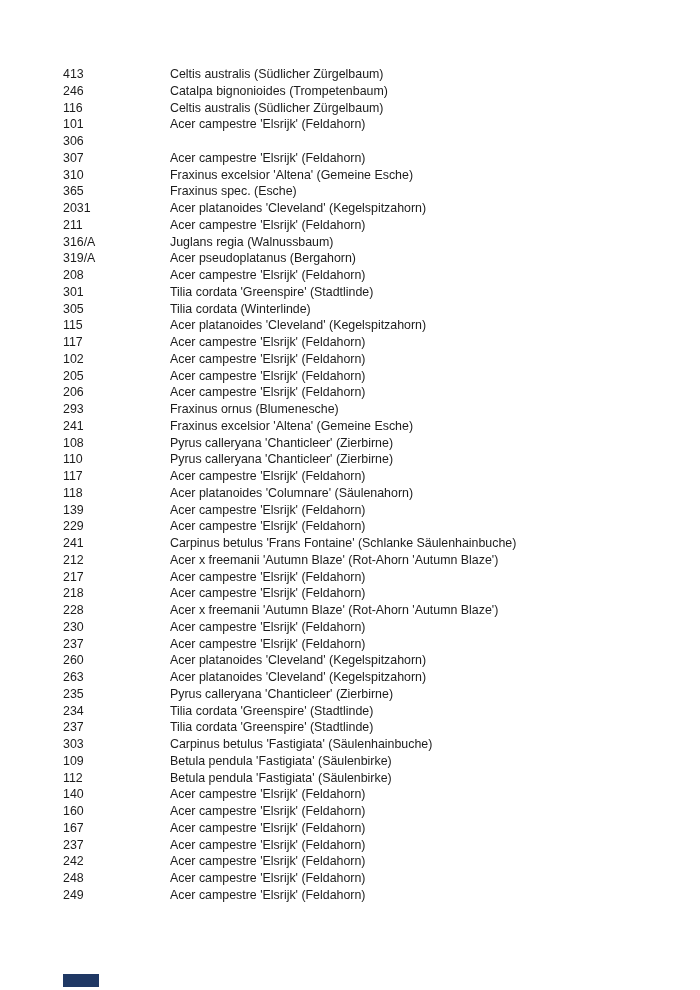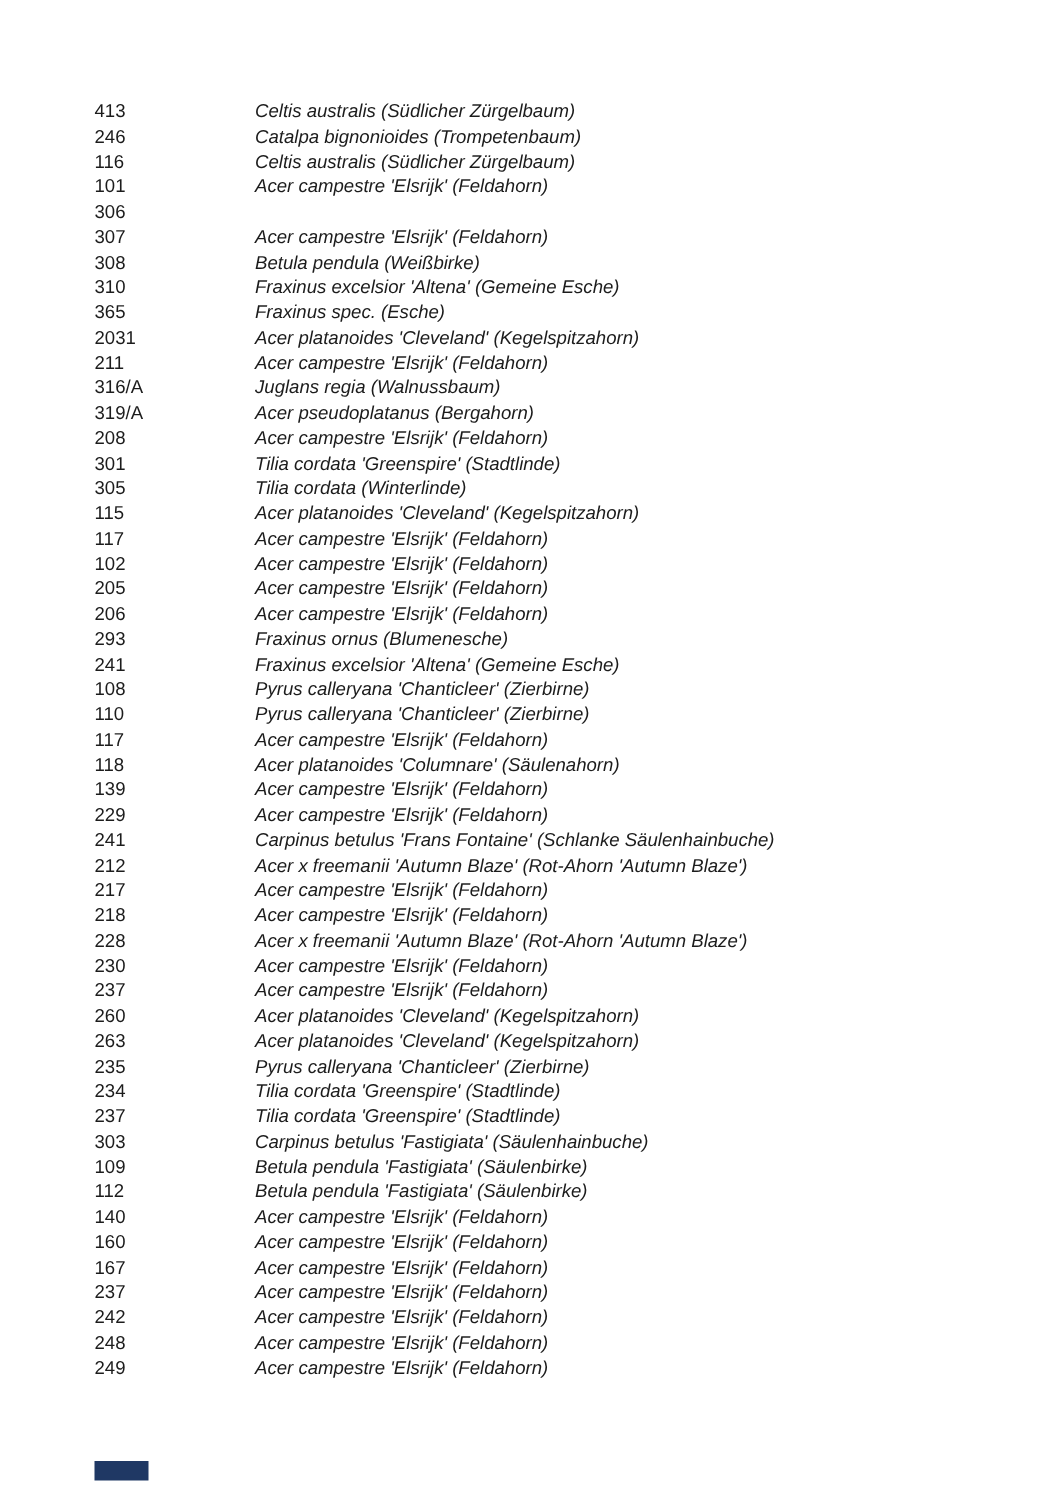--- a/index.html
+++ b/index.html
@@ -35,21 +35,20 @@
     line-height: 16.75px;
     font-size: 12.4px;
     white-space: nowrap;
   }
   .row .tree-id {
     width: 107px;
     flex: 0 0 107px;
   }
   .row .tree-name {
     flex: 1 1 auto;
-    font-style: italic;
   }
   .footer-marker {
     position: absolute;
     left: 63px;
     top: 974px;
     width: 36px;
     height: 13px;
   }
 </style>
 </head>
@@ -74,24 +73,20 @@
         <span class="tree-name">Acer campestre 'Elsrijk' (Feldahorn)</span>
       </div>
       <div class="row">
         <span class="tree-id">306</span>
       </div>
       <div class="row">
         <span class="tree-id">307</span>
         <span class="tree-name">Acer campestre 'Elsrijk' (Feldahorn)</span>
       </div>
       <div class="row">
-        <span class="tree-id">308</span>
-        <span class="tree-name">Betula pendula (Weißbirke)</span>
-      </div>
-      <div class="row">
         <span class="tree-id">310</span>
         <span class="tree-name">Fraxinus excelsior 'Altena' (Gemeine Esche)</span>
       </div>
       <div class="row">
         <span class="tree-id">365</span>
         <span class="tree-name">Fraxinus spec. (Esche)</span>
       </div>
       <div class="row">
         <span class="tree-id">2031</span>
         <span class="tree-name">Acer platanoides 'Cleveland' (Kegelspitzahorn)</span>

